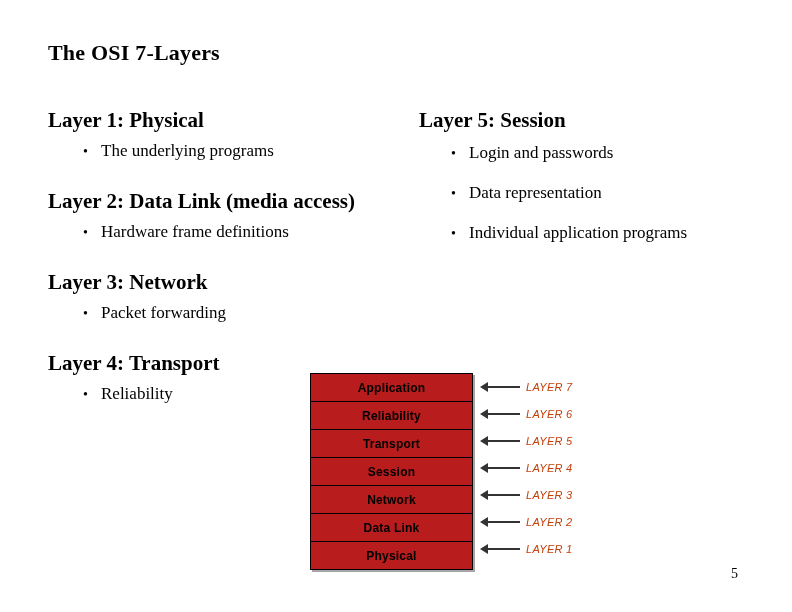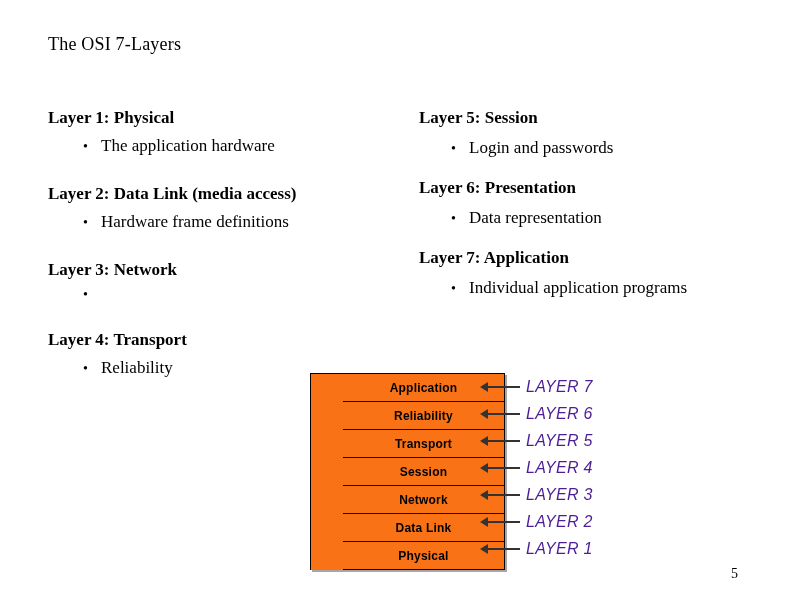--- a/index.html
+++ b/index.html
@@ -15,33 +15,33 @@
     overflow: hidden;
     position: relative;
   }
   .slide {
     position: absolute;
     inset: 0;
   }
   .slide-title {
     position: absolute;
     left: 48px;
-    top: 34px;
-    font-size: 18px;
-    font-weight: normal;
+    top: 40px;
+    font-size: 22px;
+    font-weight: bold;
     letter-spacing: 0.2px;
   }
   .col {
     position: absolute;
     top: 108px;
   }
   .col-left { left: 48px; width: 360px; }
   .col-right { left: 419px; width: 360px; }
   .layer-head {
-    font-size: 17px;
+    font-size: 21px;
     font-weight: bold;
     white-space: nowrap;
   }
   .layer-bullet {
     font-size: 17px;
     white-space: nowrap;
     display: flex;
     align-items: baseline;
   }
   .bullet-dot {
@@ -65,23 +65,22 @@
     width: 265px;
     height: 198px;
   }
   .stack {
     position: absolute;
     left: 0;
     top: 0;
     width: 161px;
     border: 1px solid #000;
     border-bottom: none;
-    background: #f97316;
+    background: #b91c1c;
     box-shadow: 2px 2px 0 rgba(0,0,0,0.35);
-    padding-left: 32px;
   }
   .stack-row {
     height: 27px;
     border-bottom: 1px solid #000;
     display: flex;
     align-items: center;
     justify-content: center;
     font-family: "Liberation Sans", sans-serif;
     font-size: 12px;
     font-weight: bold;
@@ -118,22 +117,22 @@
     left: 0;
     top: 0;
     width: 0;
     height: 0;
     border-top: 5px solid transparent;
     border-bottom: 5px solid transparent;
     border-right: 8px solid #333;
   }
   .label-text {
     font-family: "Liberation Sans", sans-serif;
-    font-size: 16px;
-    color: #4c1d95;
+    font-size: 11px;
+    color: #c2410c;
     font-style: italic;
     letter-spacing: 0.3px;
     white-space: nowrap;
   }
   .page-number {
     position: absolute;
     right: 54px;
     bottom: 30px;
     font-size: 14px;
     font-family: "Liberation Serif", serif;
@@ -145,36 +144,37 @@
 <div class="slide">
 
   <div class="slide-title">The OSI 7-Layers</div>
 
   <div class="col col-left">
 
     <div class="left-group">
       <div class="layer-head">Layer 1: Physical</div>
       <div class="layer-bullet">
         <span class="bullet-dot">•</span>
-        <span>The application hardware</span>
+        <span>The underlying programs</span>
       </div>
     </div>
 
     <div class="left-group">
       <div class="layer-head">Layer 2: Data Link (media access)</div>
       <div class="layer-bullet">
         <span class="bullet-dot">•</span>
         <span>Hardware frame definitions</span>
       </div>
     </div>
 
     <div class="left-group">
       <div class="layer-head">Layer 3: Network</div>
       <div class="layer-bullet">
         <span class="bullet-dot">•</span>
+        <span>Packet forwarding</span>
       </div>
     </div>
 
     <div class="left-group">
       <div class="layer-head">Layer 4: Transport</div>
       <div class="layer-bullet">
         <span class="bullet-dot">•</span>
         <span>Reliability</span>
       </div>
     </div>
@@ -185,29 +185,27 @@
 
     <div class="right-group">
       <div class="layer-head">Layer 5: Session</div>
       <div class="layer-bullet">
         <span class="bullet-dot">•</span>
         <span>Login and passwords</span>
       </div>
     </div>
 
     <div class="right-group">
-      <div class="layer-head">Layer 6: Presentation</div>
       <div class="layer-bullet">
         <span class="bullet-dot">•</span>
         <span>Data representation</span>
       </div>
     </div>
 
     <div class="right-group">
-      <div class="layer-head">Layer 7: Application</div>
       <div class="layer-bullet">
         <span class="bullet-dot">•</span>
         <span>Individual application programs</span>
       </div>
     </div>
 
   </div>
 
   <div class="diagram">
 

